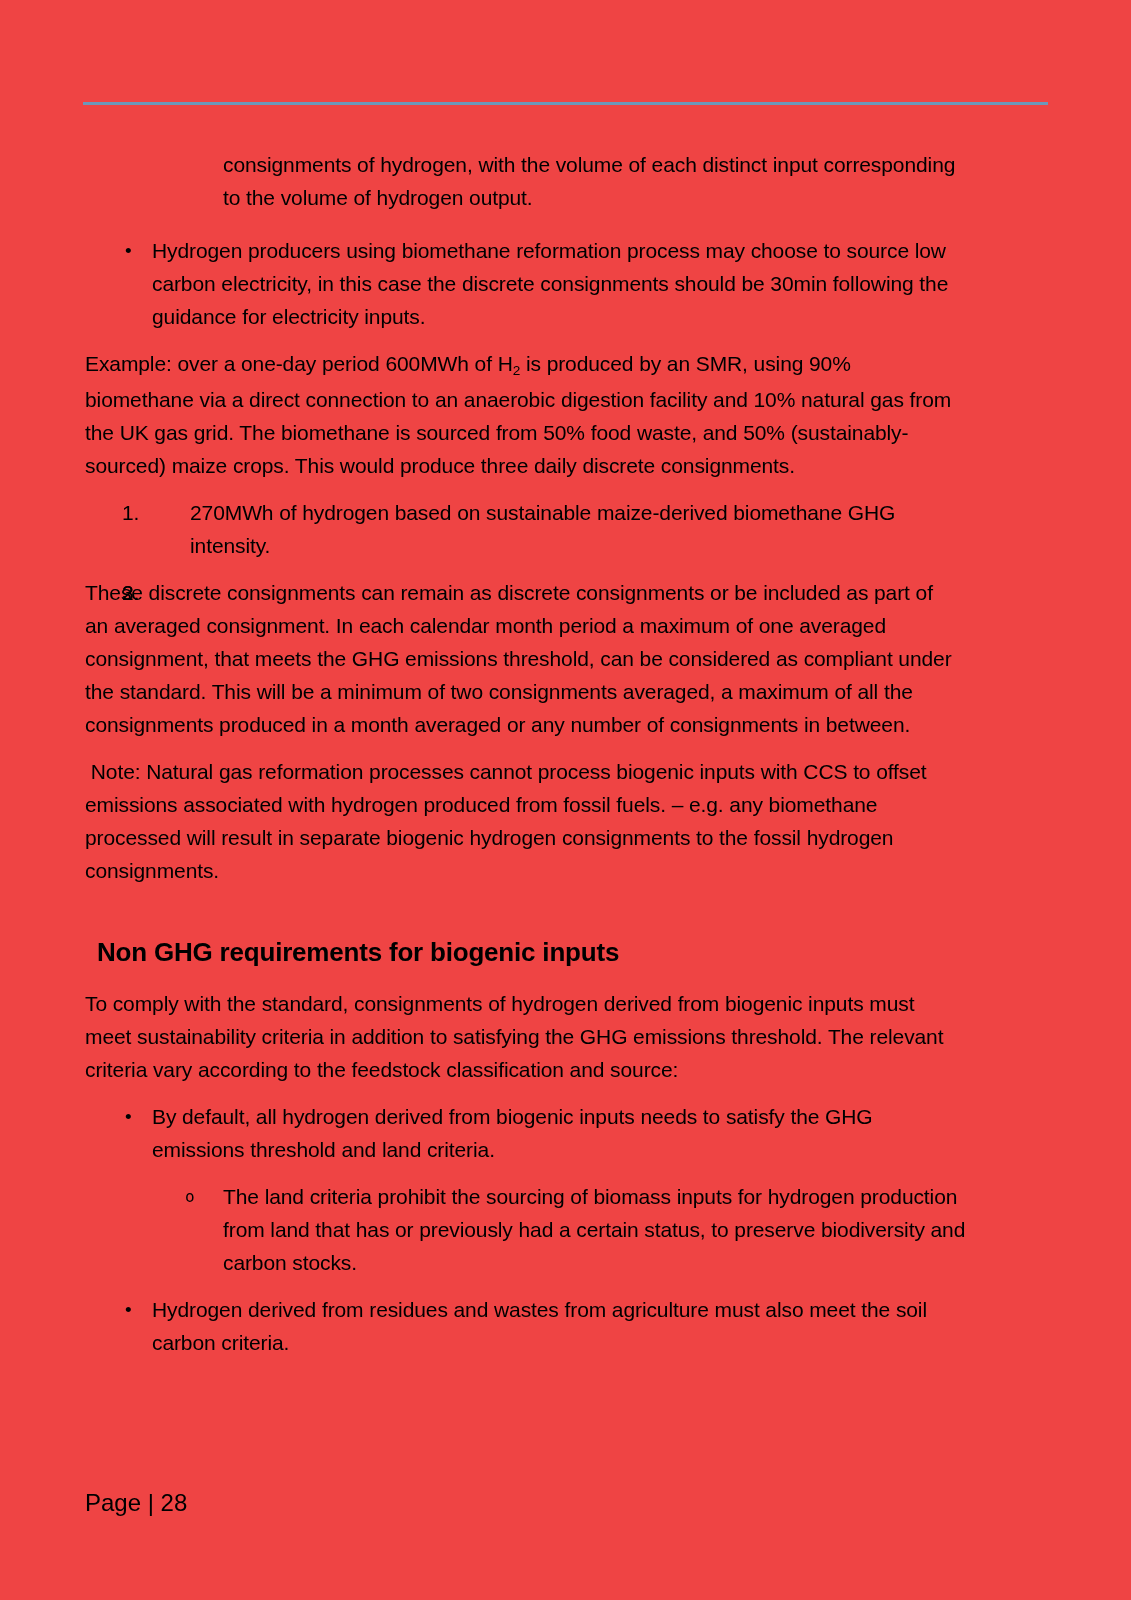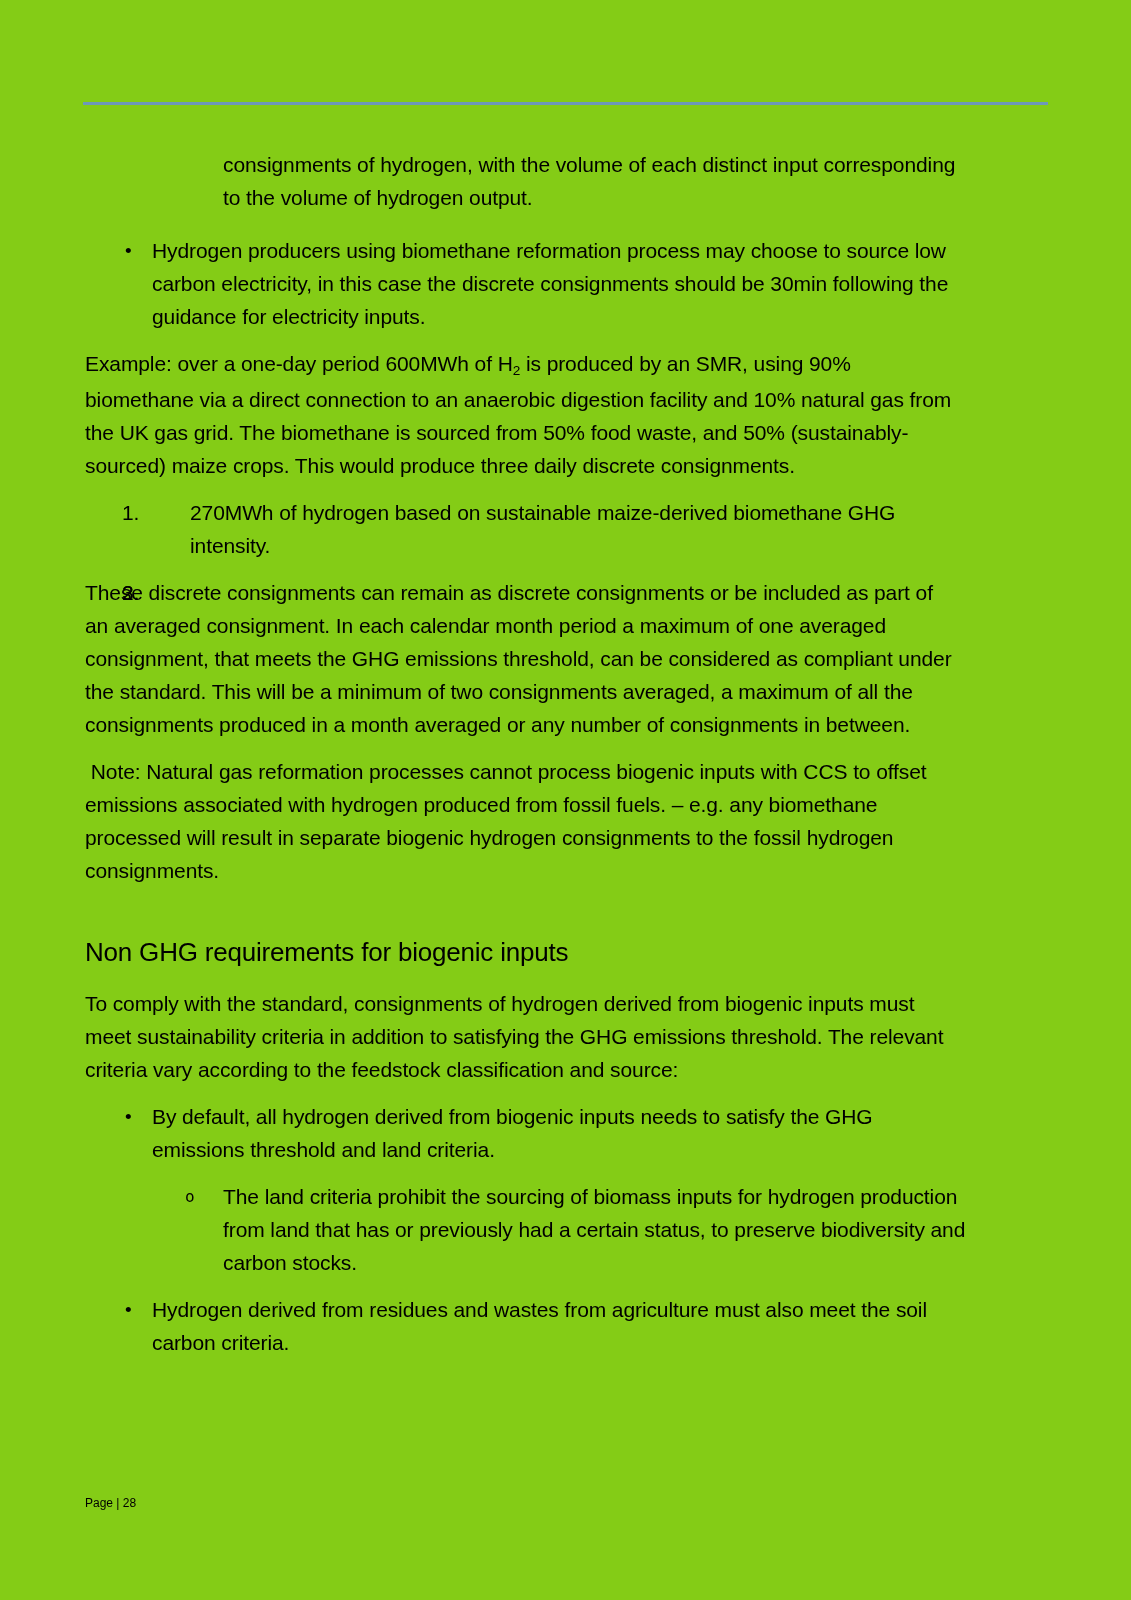--- a/index.html
+++ b/index.html
@@ -1,20 +1,20 @@
 <!DOCTYPE html>
 <html><head>
 <meta charset="utf-8">
 <style>
   html, body { margin: 0; padding: 0; background: #ffffff; }
   .page {
     position: relative;
     width: 1131px;
     height: 1600px;
-    background: #84cc16;
+    background: #ef4444;
     overflow: hidden;
     font-family: "Liberation Sans", "DejaVu Sans", sans-serif;
     color: #000000;
   }
   .rule {
     position: absolute;
     top: 102px;
     left: 83px;
     width: 965px;
     height: 3px;
@@ -41,33 +41,33 @@
   .marker { position: absolute; top: 0; }
   .bullet > .marker { left: 40px; font-size: 19px; }
   .sub-bullet > .marker {
     left: 100px;
     font-family: "DejaVu Sans Mono", "Liberation Mono", monospace;
     font-size: 16px;
   }
   .numbered > .num { position: absolute; left: 37px; top: 0; }
   .heading {
     font-size: 26px;
-    font-weight: normal;
+    font-weight: bold;
     line-height: 38px;
-    margin: 46px 0 16px 0;
+    margin: 46px 0 16px 12px;
     letter-spacing: -0.2px;
   }
   .bold   { font-weight: normal; }
   .italic { }
   .sub    { font-size: 0.65em; position: relative; top: 0.28em; }
   .footer {
     position: absolute;
     left: 85px;
     top: 1490px;
-    font-size: 12px;
+    font-size: 24px;
     line-height: 26px;
     color: #000000;
   }
 </style>
 </head>
 <body>
 
 <div class="page">
   <div class="rule" style="background: rgb(109, 152, 186);"></div>
   <div class="content" id="content">

